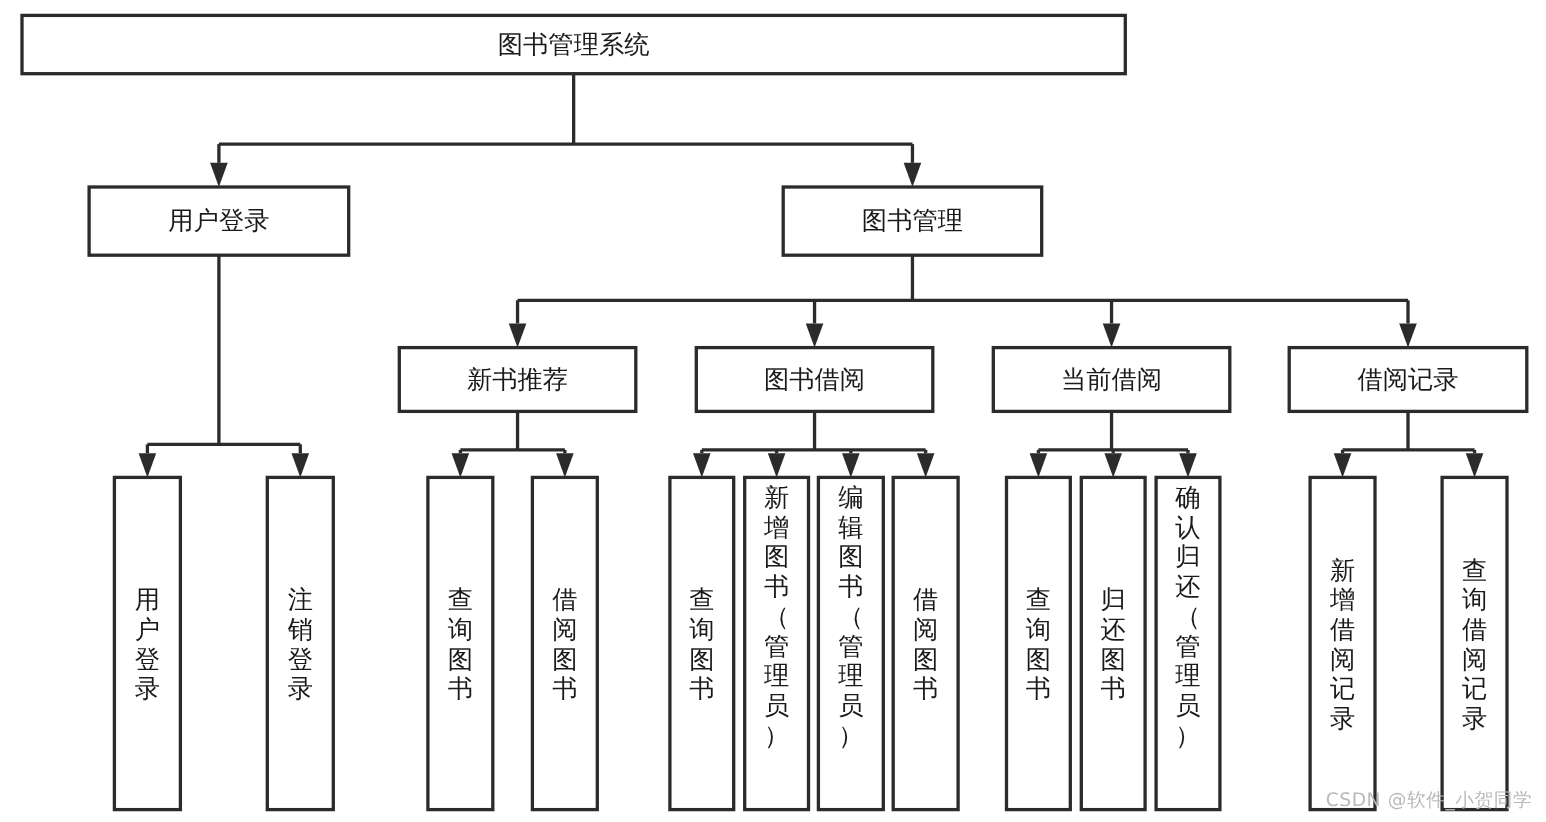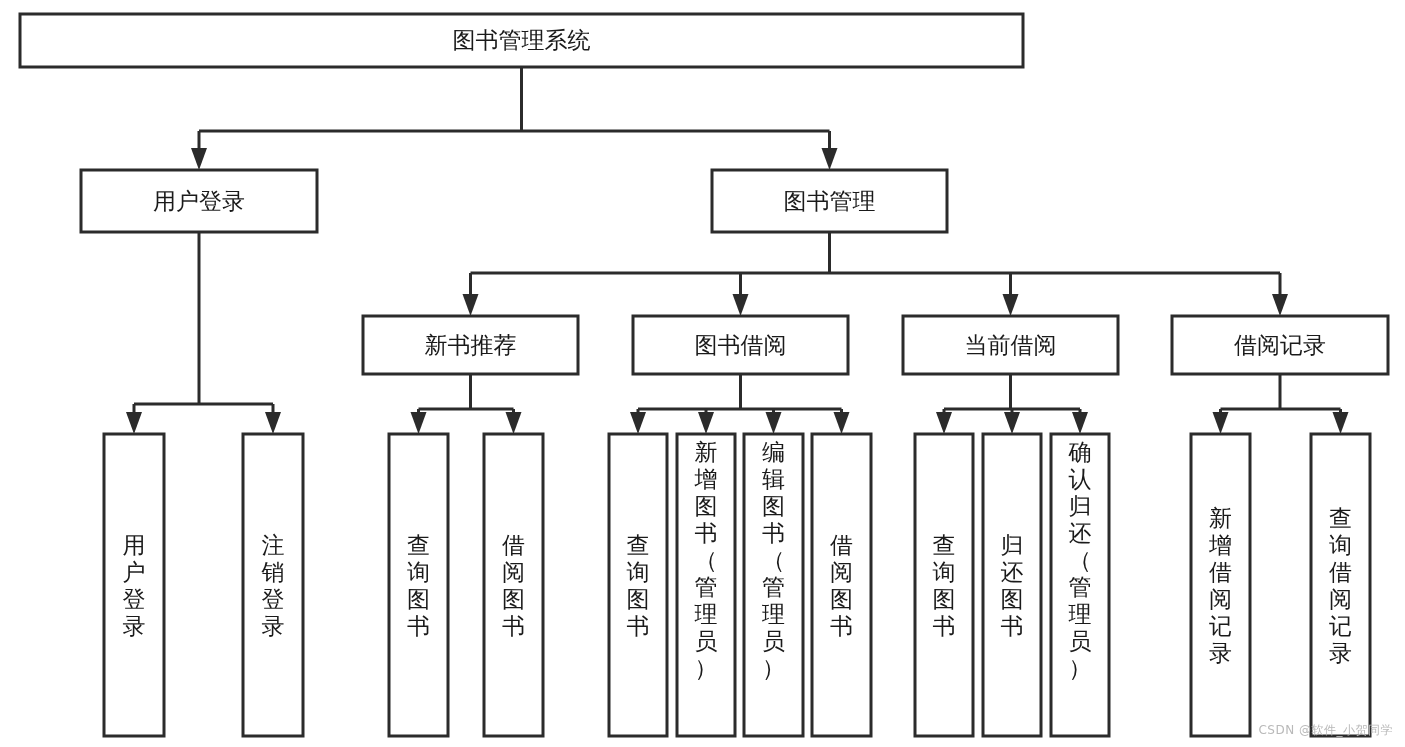--- a/index.html
+++ b/index.html
@@ -58,21 +58,21 @@
   }
   .arrow-head {
     fill: #2b2b2b;
     stroke: none;
   }
   .watermark-text {
     position: absolute;
     right: 12px;
     bottom: 8px;
     font-family: "DejaVu Sans", "Liberation Sans", sans-serif;
-    font-size: 12px;
+    font-size: 17px;
     color: #b9b9b9;
     white-space: nowrap;
     letter-spacing: 0.5px;
     user-select: none;
   }
 </style>
 </head>
 <body>
 
 <div id="diagram-root">

